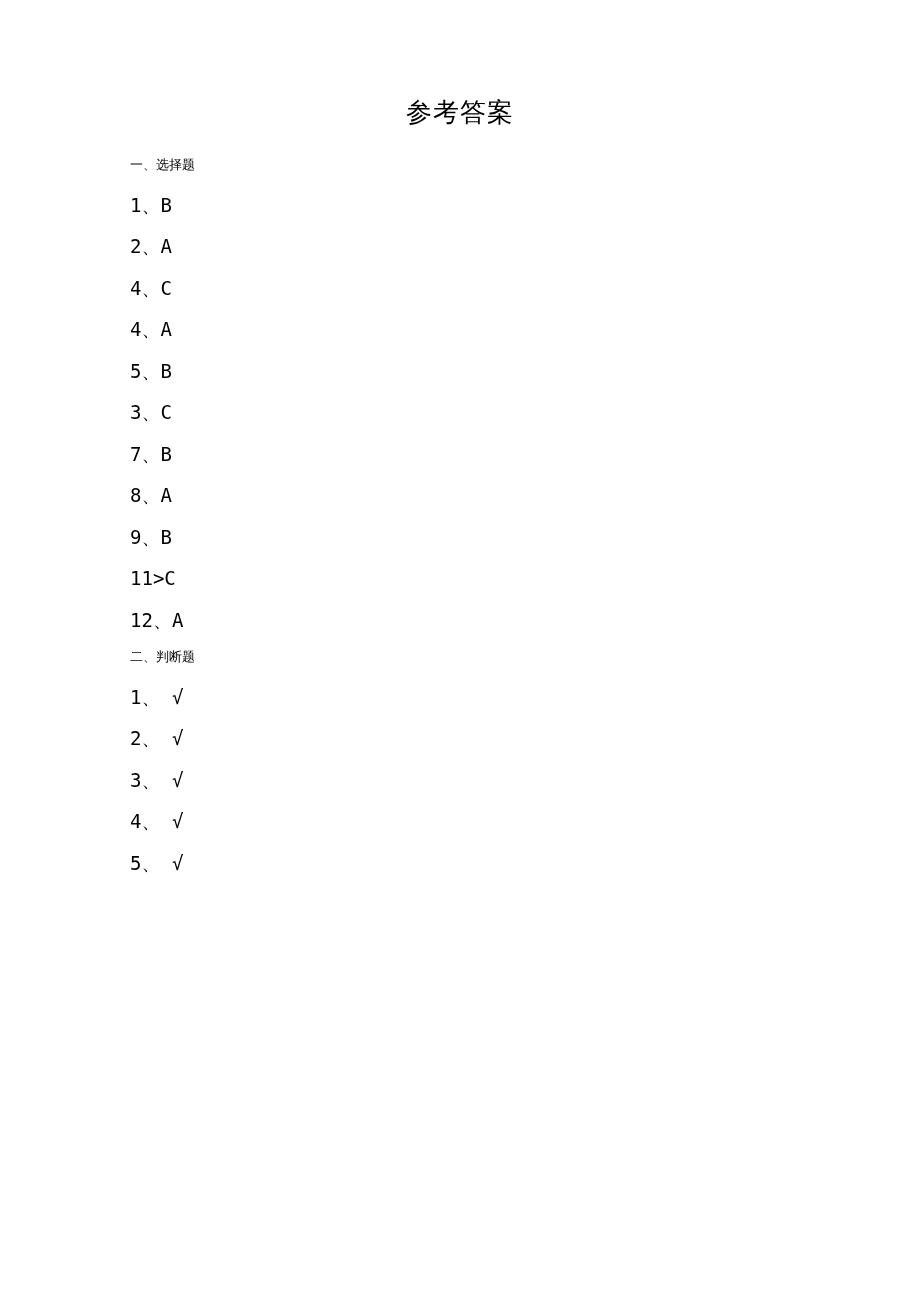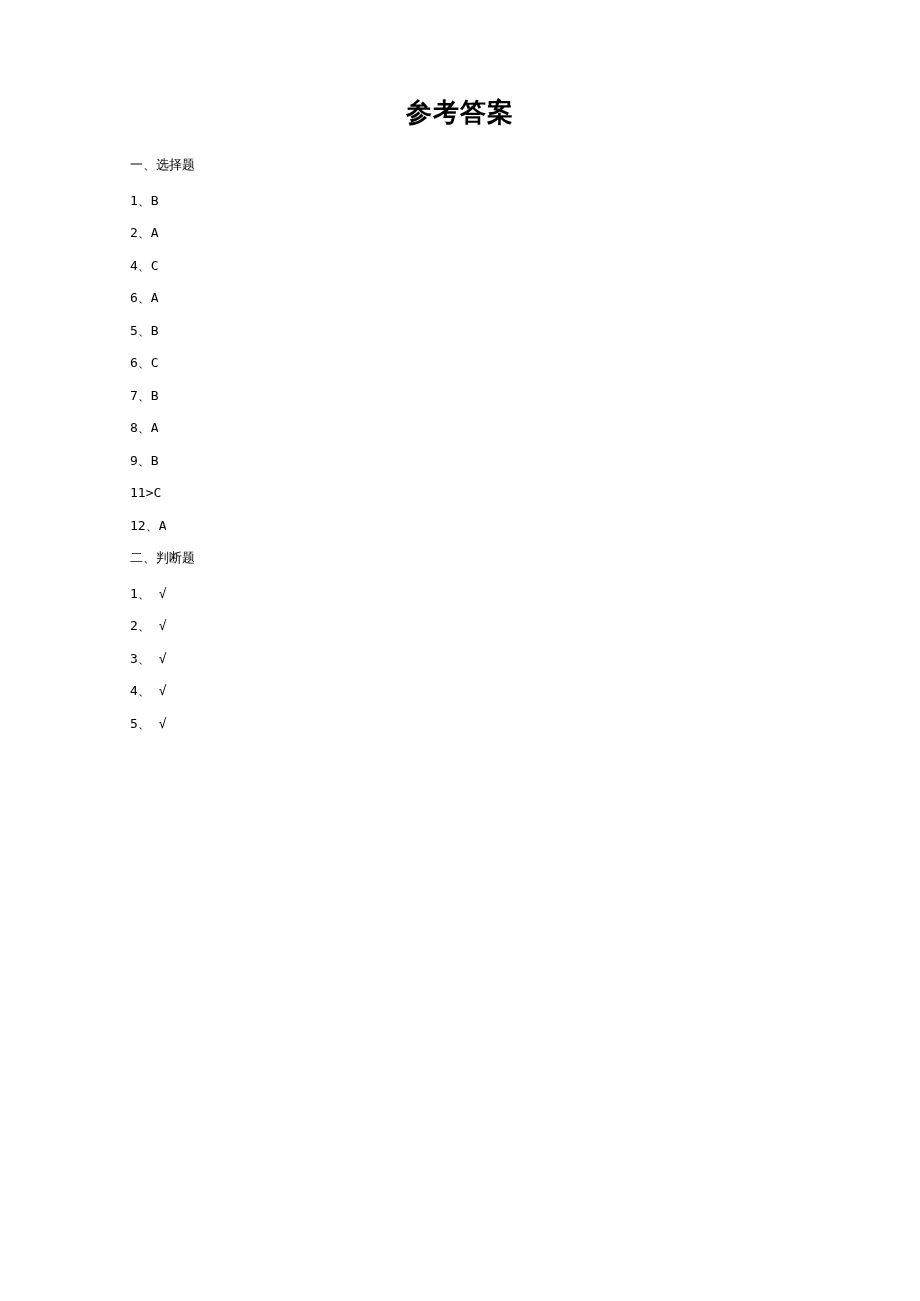--- a/index.html
+++ b/index.html
@@ -14,50 +14,50 @@
       font-family: "SimSun", "宋体", serif;
       color: #000000;
       position: relative;
     }
     .page {
       padding: 95px 130px 0 130px;
     }
     .title {
       text-align: center;
       font-size: 26px;
-      font-weight: bold;
+      font-weight: normal;
       margin-bottom: 25px;
       letter-spacing: 1px;
     }
     .section-heading {
       font-size: 13px;
       margin-bottom: 16px;
       line-height: 1.5;
     }
     .answer-line {
-      font-size: 13px;
+      font-size: 19px;
       margin-bottom: 13px;
       line-height: 1.5;
       font-family: "SimSun", "宋体", monospace, serif;
     }
   </style>
 </head>
 <body>
 
 <div class="page">
   <h1 class="title">参考答案</h1>
 
   <div>
     <div class="section-heading">一、选择题</div>
     <div class="answer-line">1、B</div>
     <div class="answer-line">2、A</div>
     <div class="answer-line">4、C</div>
-    <div class="answer-line">6、A</div>
+    <div class="answer-line">4、A</div>
     <div class="answer-line">5、B</div>
-    <div class="answer-line">6、C</div>
+    <div class="answer-line">3、C</div>
     <div class="answer-line">7、B</div>
     <div class="answer-line">8、A</div>
     <div class="answer-line">9、B</div>
     <div class="answer-line">11&gt;C</div>
     <div class="answer-line">12、A</div>
   </div>
 
   <div>
     <div class="section-heading">二、判断题</div>
     <div class="answer-line">1、 √</div>

